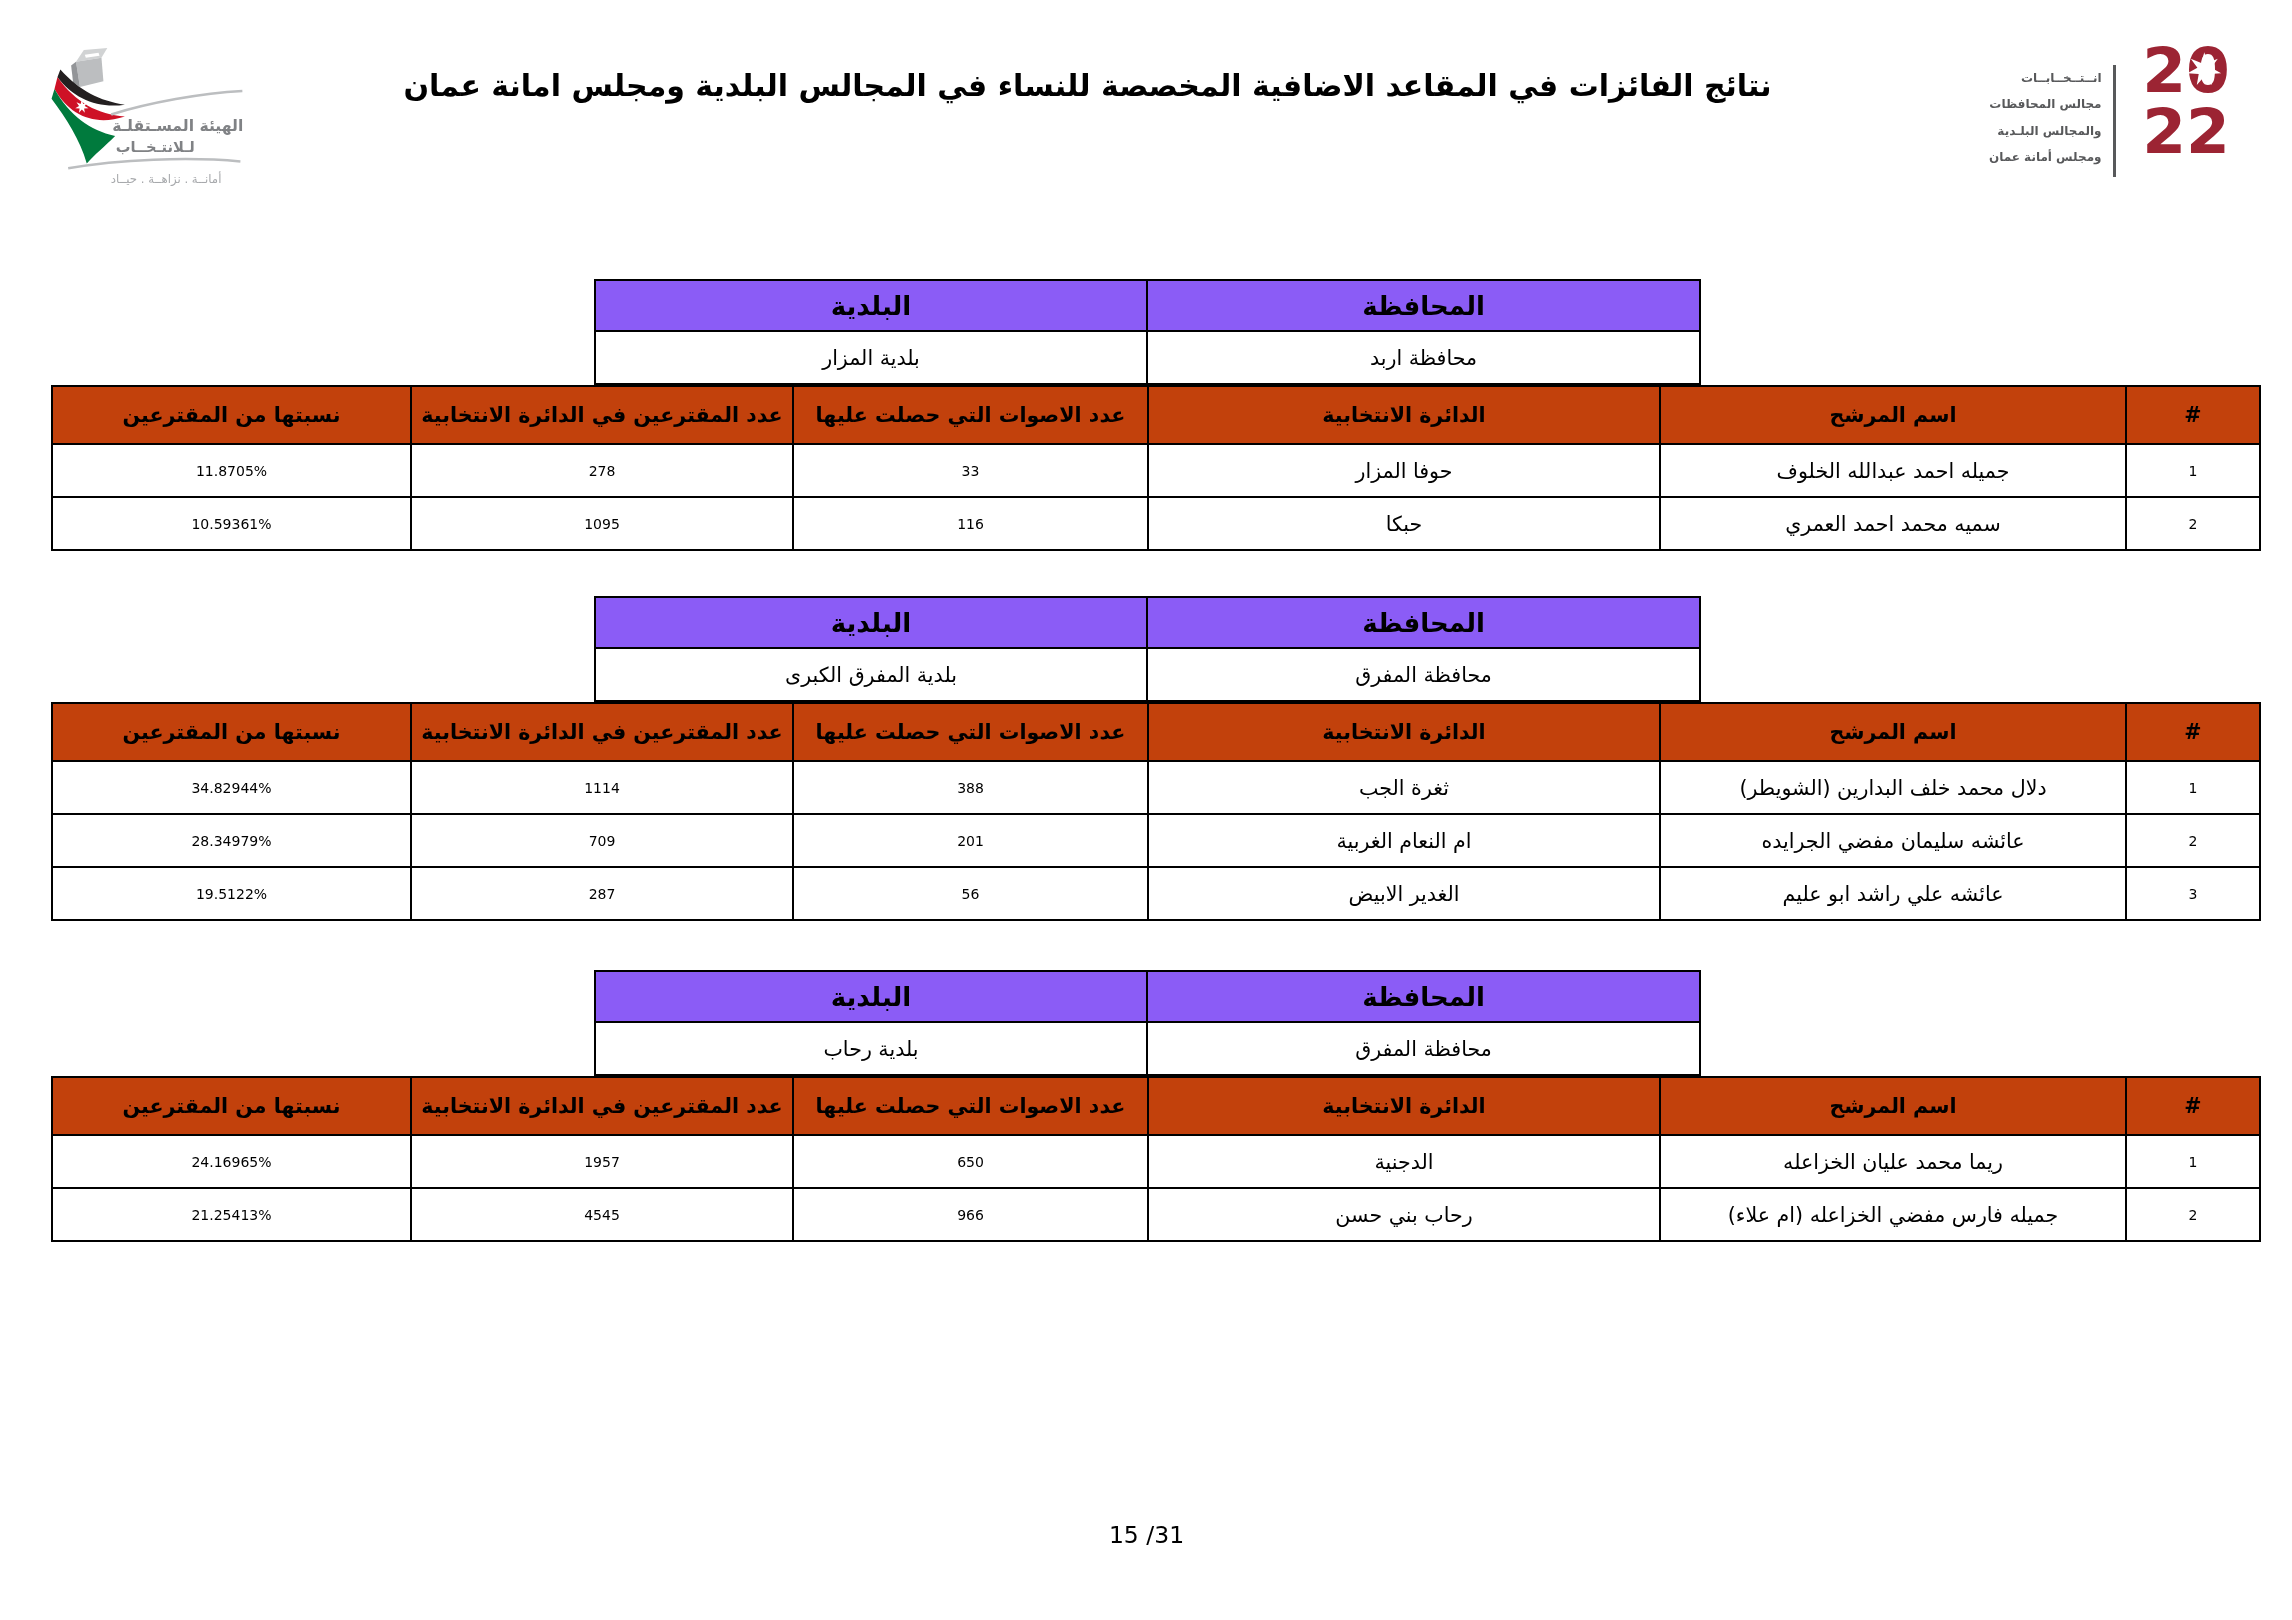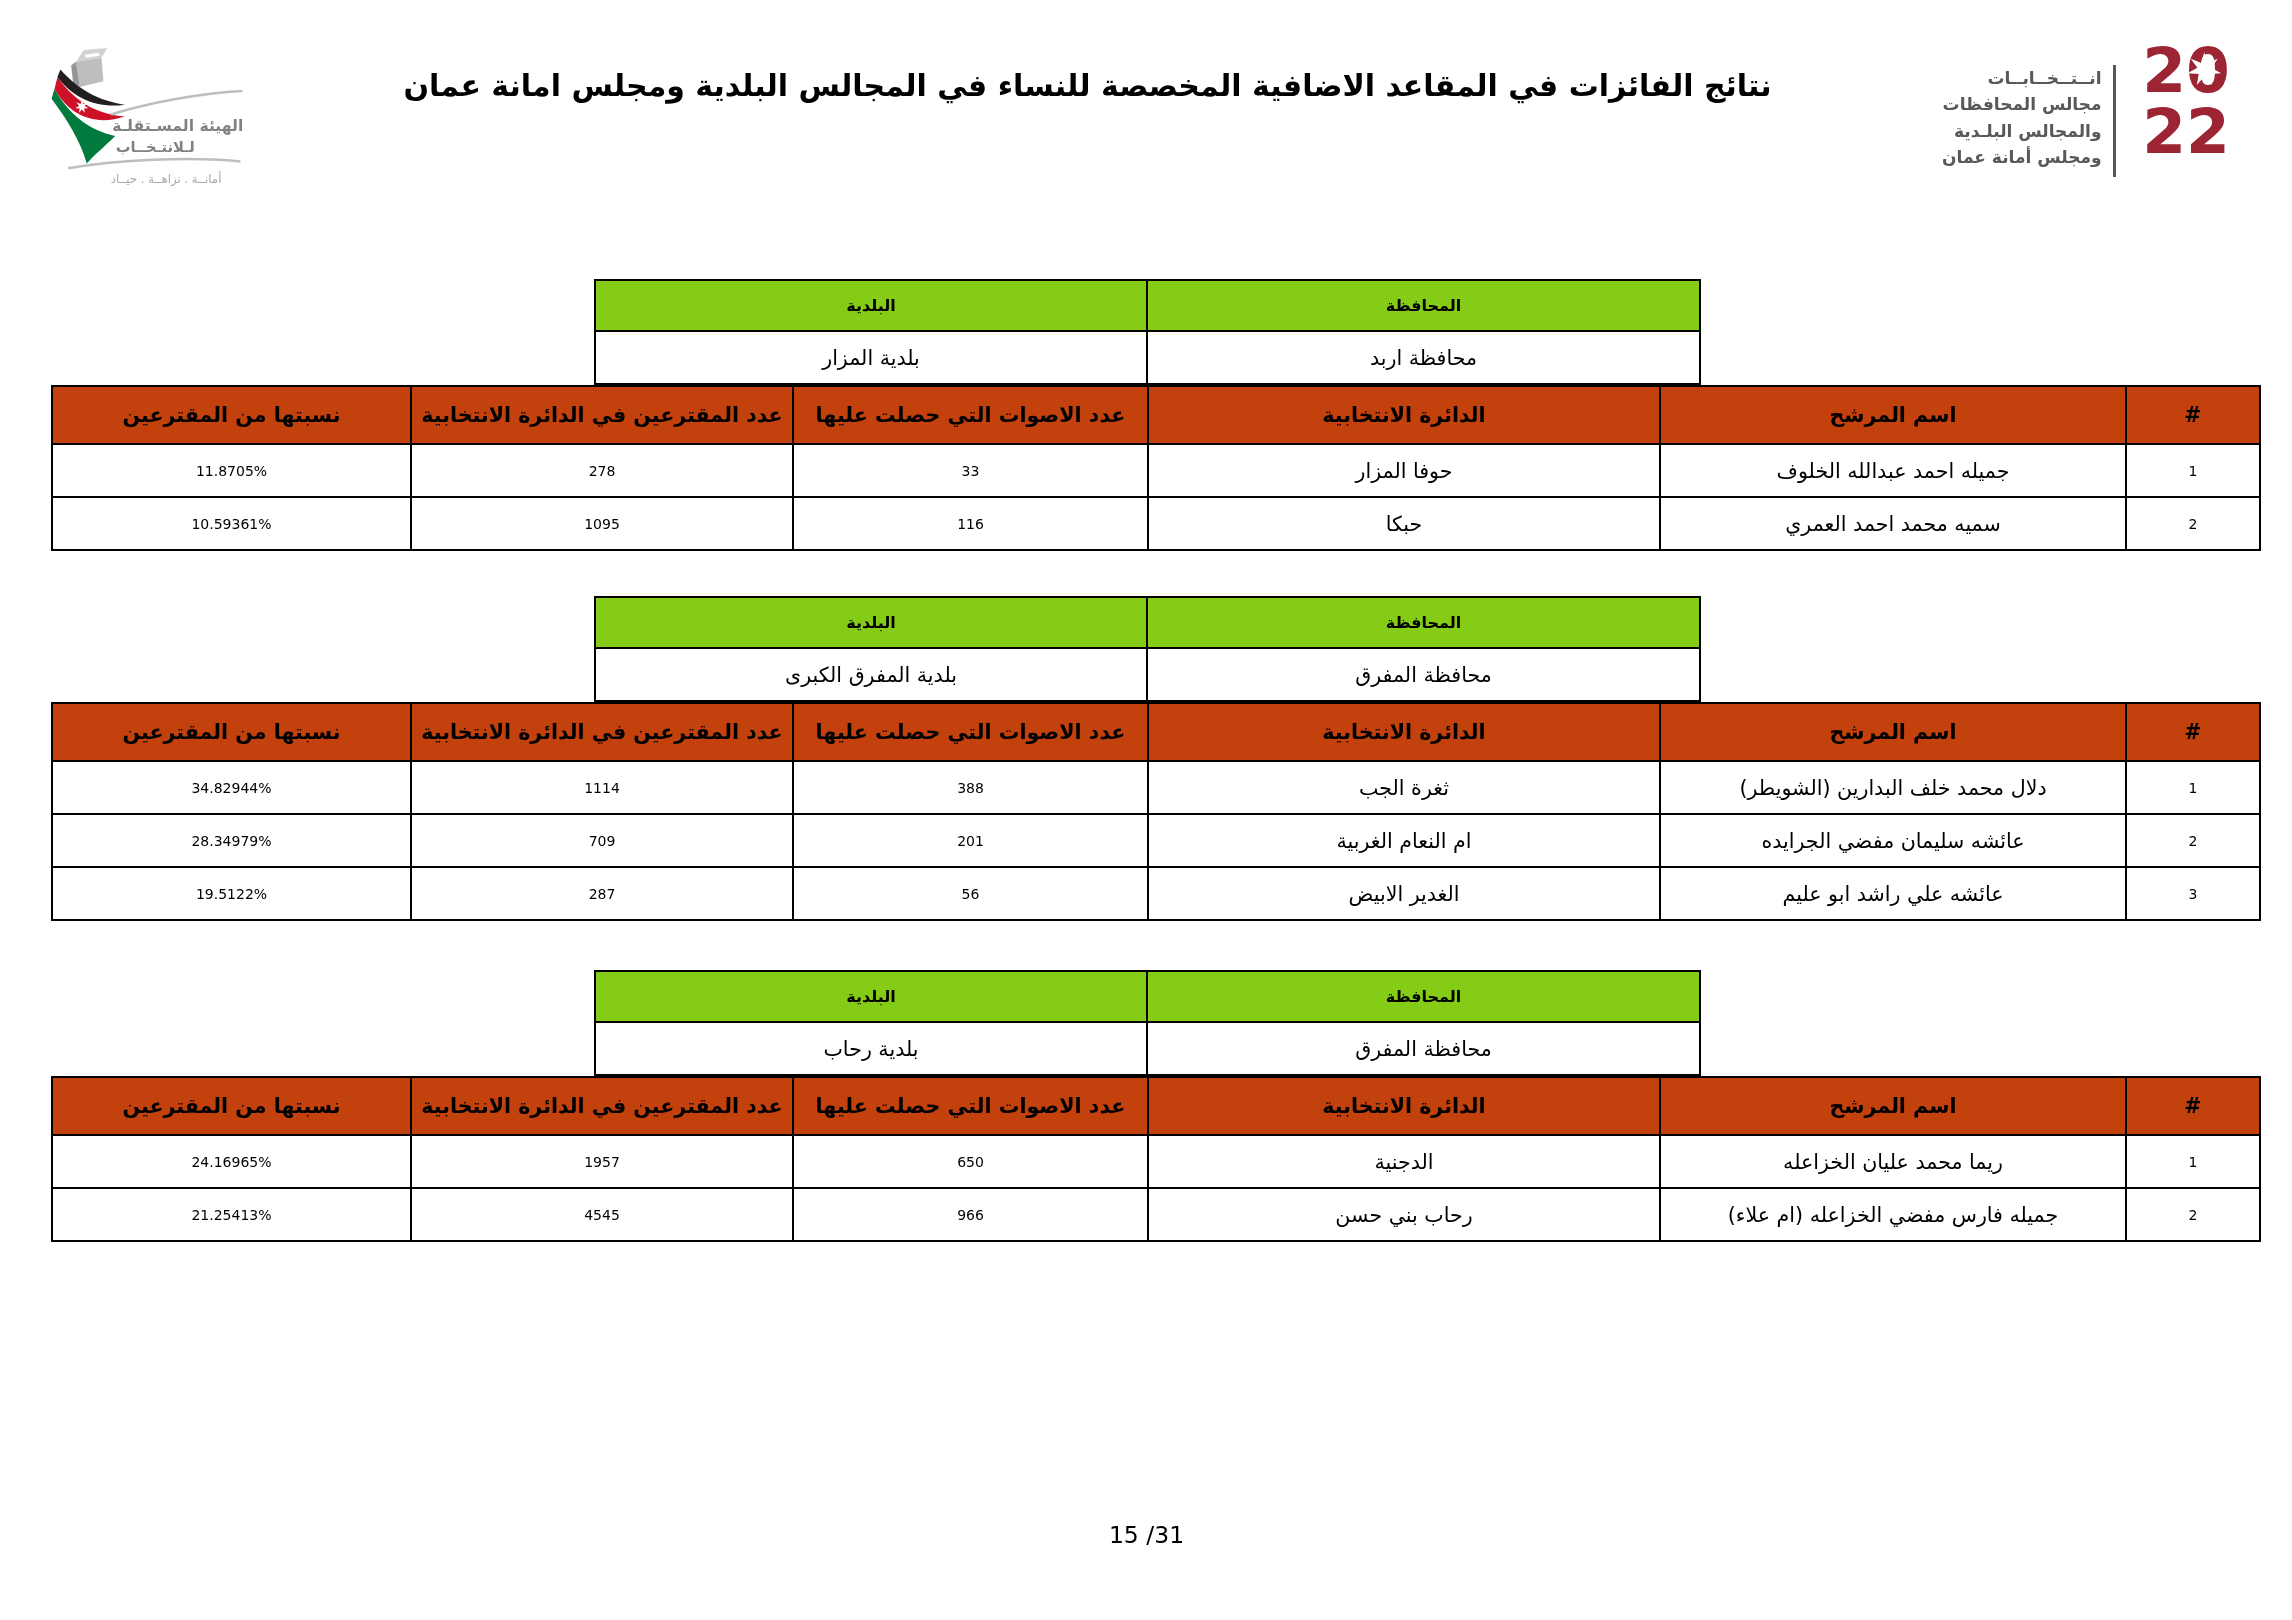--- a/index.html
+++ b/index.html
@@ -9,35 +9,35 @@
   }
   
   .doc-header{position:absolute;top:0;left:0;width:2293px;height:245px;}
   .iec-logo{position:absolute;left:31px;top:27.4px;width:274px;height:173px;}
   .doc-title{
     position:absolute;top:68px;left:323px;width:1529px;text-align:center;
     font-size:30px;font-weight:bold;color:#000;letter-spacing:0;
   }
   .election-logo{position:absolute;top:39px;right:49px;display:flex;align-items:flex-start;}
   .election-logo .txt{
-    text-align:right;color:#58595B;font-weight:bold;font-size:17px;line-height:26.5px;
+    text-align:right;color:#58595B;font-weight:bold;font-size:12px;line-height:26.5px;
     padding-top:25.5px;
   }
   .election-logo .bar{width:2.9px;height:112px;background:#58595B;margin:25.5px 11.8px 0 11.8px;}
   
   .table-group{position:absolute;left:54px;width:2207px;}
   table{border-collapse:collapse;table-layout:fixed;direction:rtl;}
   .mini-table{width:1105px;margin-left:auto;margin-right:560px;}
   .main-table{width:2207px;}
   .mini-table td,.main-table td,.main-table th{
     border:2px solid #000;border-top:2.9px solid #000;border-bottom:2.9px solid #000;
     text-align:center;vertical-align:middle;white-space:nowrap;overflow:hidden;
     font-size:20.6px;color:#000;padding:0 3.9px;
   }
-  .mini-head td{background:#84cc16;font-weight:bold;height:49px;font-size:16px;}
+  .mini-head td{background:#8b5cf6;font-weight:bold;height:49px;font-size:26px;}
   .mini-val td{height:51px;margin-left:28px;}
   .cols-head th{background:#c2410c;font-weight:bold;height:56px;font-size:20.6px;}
   .data-row td{height:51px;}
   td.num{direction:ltr;font-size:14px;}
   
   .page-number{
     position:absolute;top:1521px;left:0;width:2293px;text-align:center;
     font-size:23.5px;color:#000;direction:ltr;
   }
 </style>

